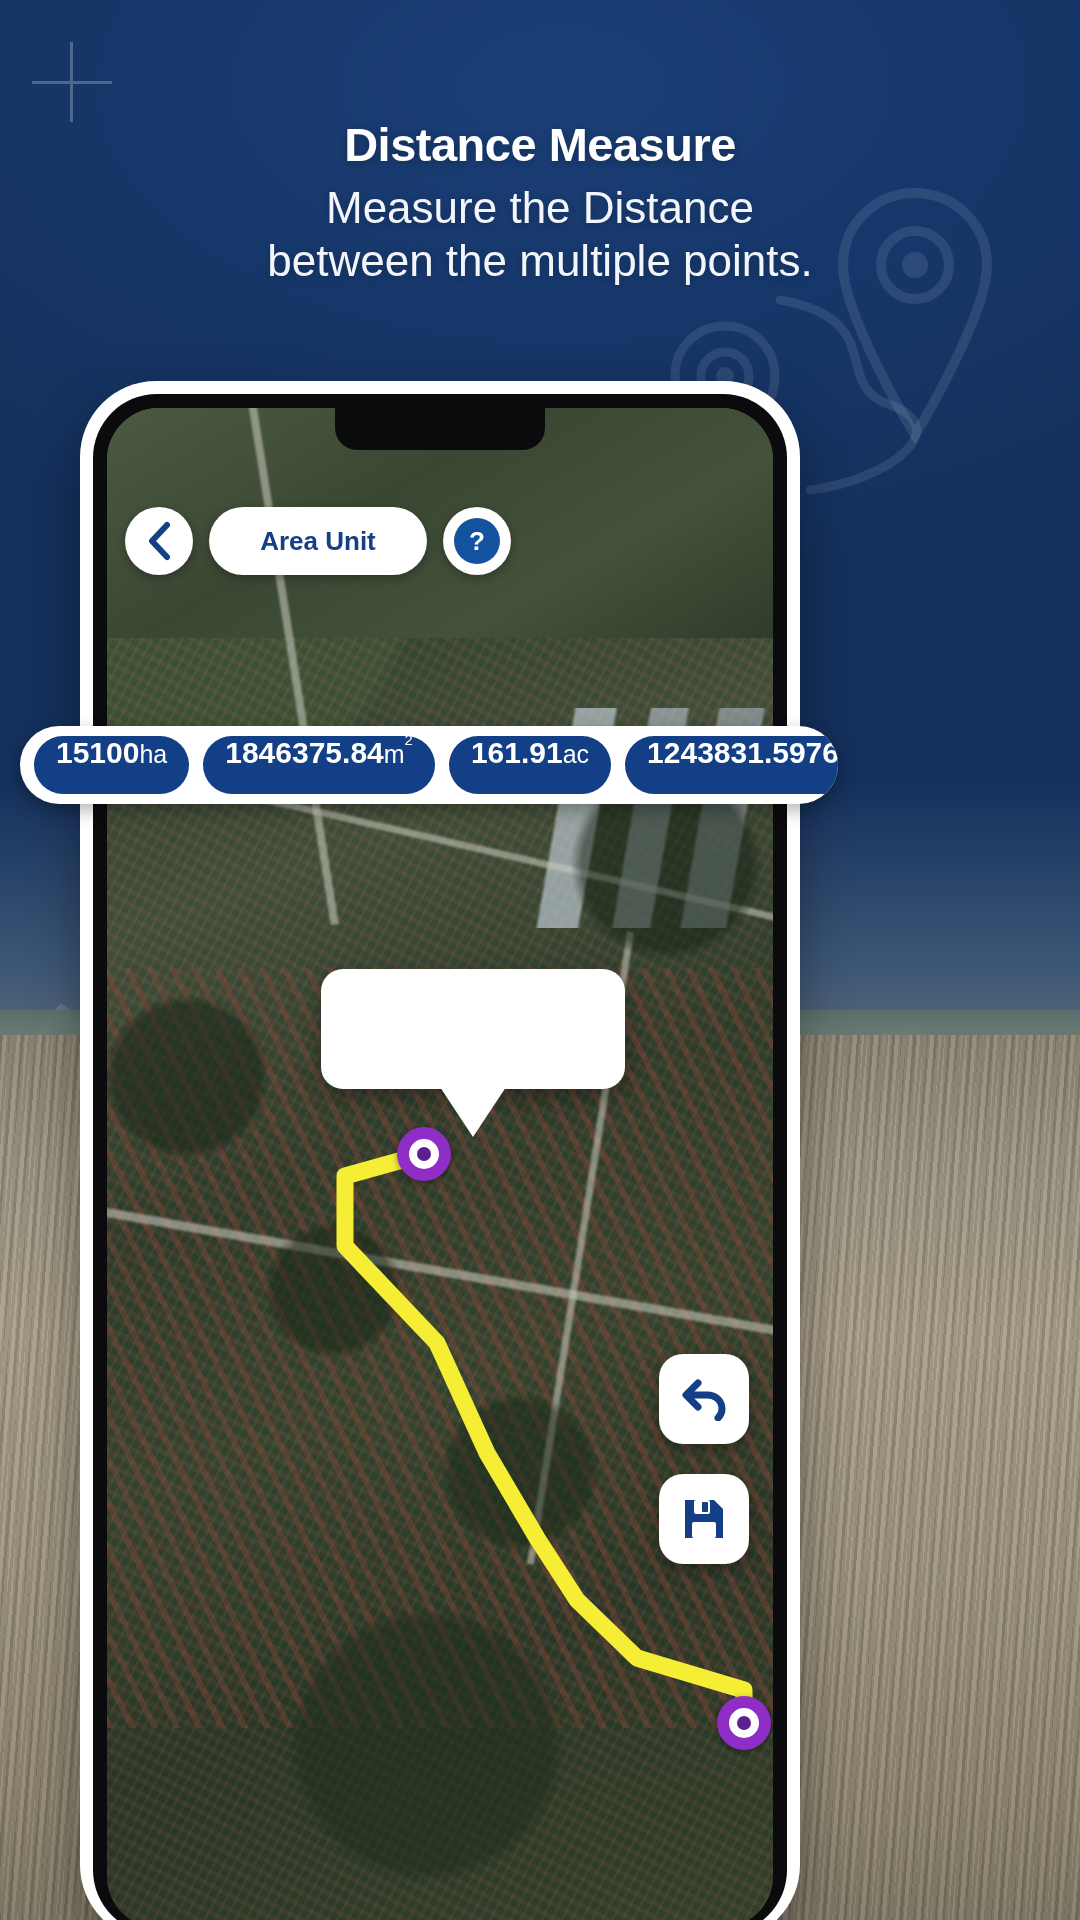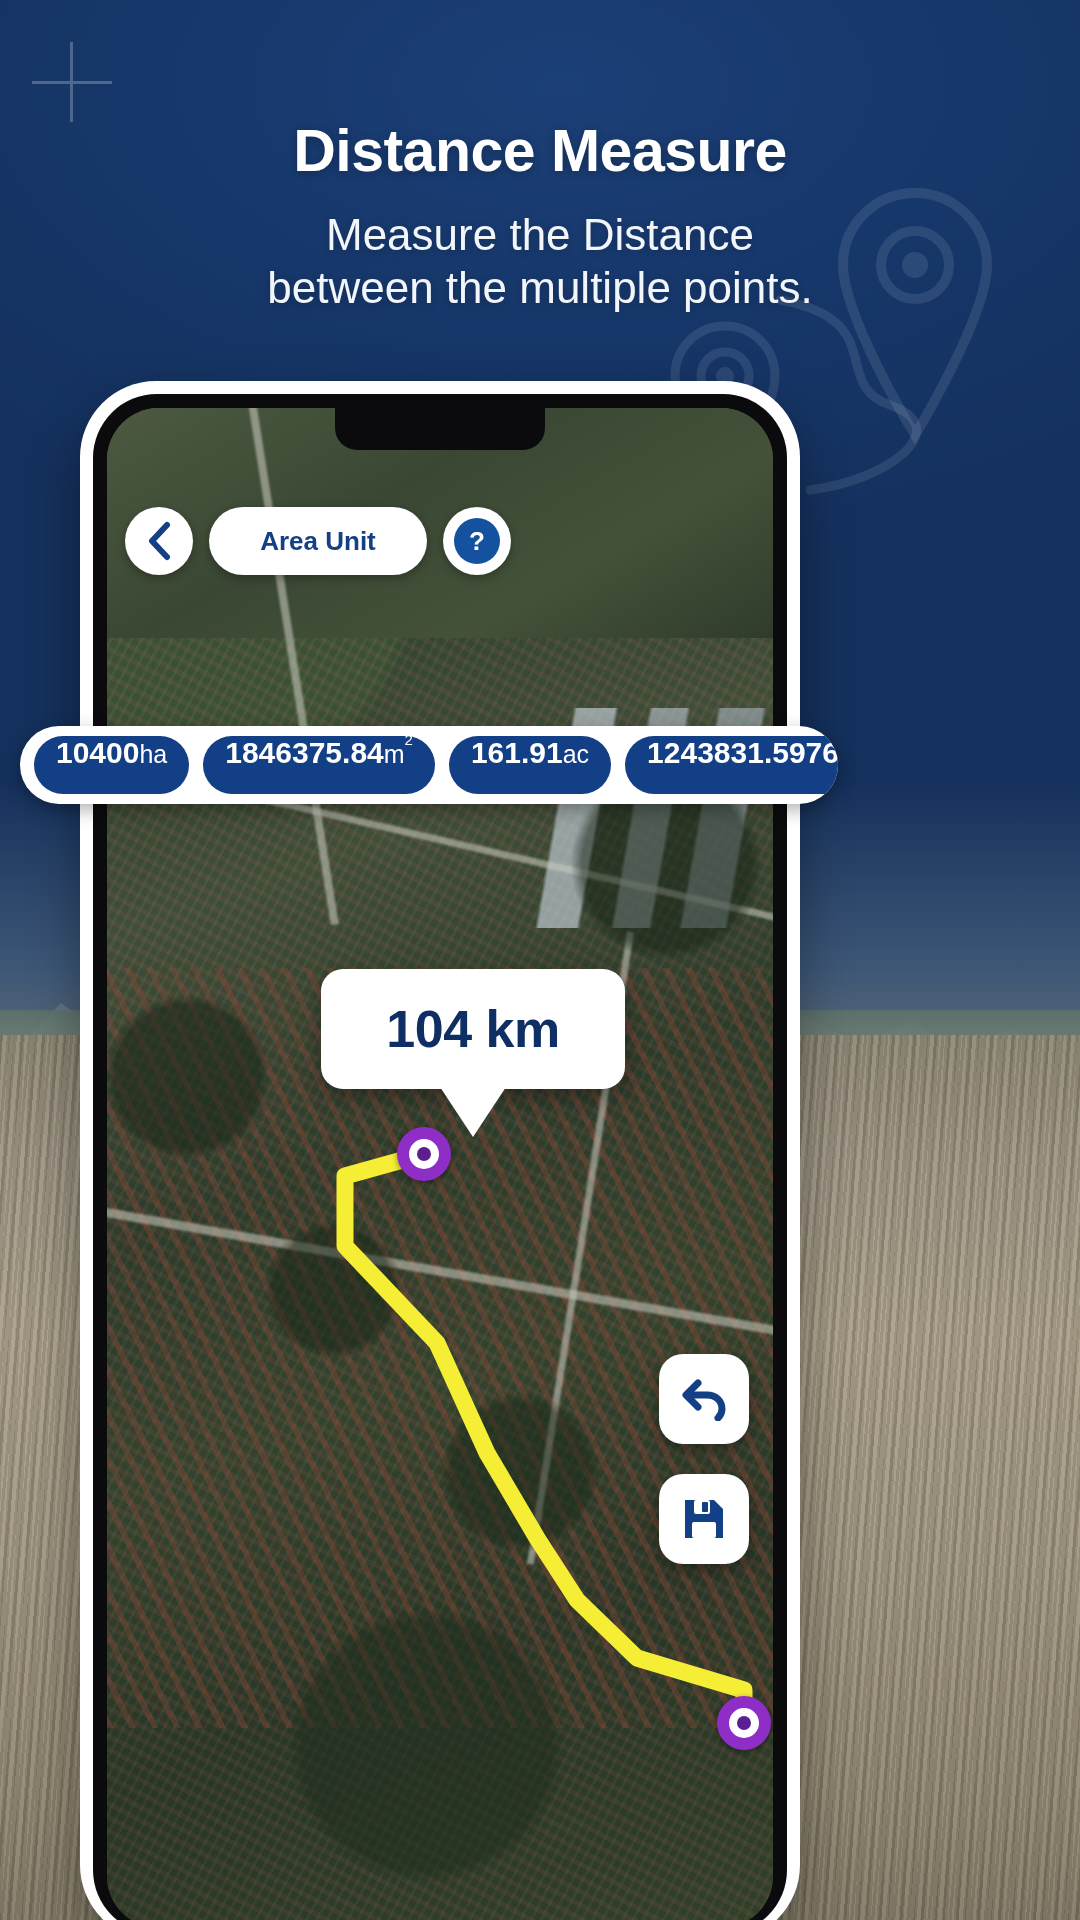--- a/index.html
+++ b/index.html
@@ -61,25 +61,25 @@
   .corner-mark:before, .corner-mark:after{
     content:""; position:absolute; background:#cfd9e8;
   }
   .corner-mark:before{ left:0; top:39px; width:80px; height:3px; }
   .corner-mark:after{ left:38px; top:0; width:3px; height:80px; }
 
   
   .hero{ position:absolute; left:0; top:0; width:1080px; text-align:center; }
   .hero-title{
     margin-top:117px;
-    font-size:59px; font-weight:700; color:#ffffff; letter-spacing:-0.5px;
+    font-size:47px; font-weight:700; color:#ffffff; letter-spacing:-0.5px;
     text-shadow:0 2px 10px rgba(0,0,0,.25);
   }
   .hero-sub{
-    margin-top:24px;
+    margin-top:10px;
     font-size:44px; font-weight:400; color:#f2f5fa; line-height:1.2;
     text-shadow:0 2px 8px rgba(0,0,0,.2);
   }
 
   
   .phone{
     position:absolute; left:80px; top:381px; width:720px; height:1560px;
     background:#ffffff;
     border-radius:76px;
     box-shadow:0 18px 50px rgba(0,0,0,.35);
@@ -307,21 +307,20 @@
       </svg>
 
       <div class="vertex vertex-a">
         <div class="ring"></div>
       </div>
       <div class="vertex vertex-b">
         <div class="ring"></div>
       </div>
 
       <div class="callout">
-        <span class="callout-text">104 km</span>
         <span class="callout-tail"></span>
       </div>
 
       <div class="toolbar">
         <div class="circle-btn">
           <svg class="back-chevron" width="26" height="40" viewBox="0 0 26 40">
             <path d="M21 4 L6 20 L21 36" fill="none" stroke="#154184" stroke-width="6" stroke-linecap="round" stroke-linejoin="round"></path>
           </svg>
         </div>
         <div class="pill-btn pill-area">Area Unit</div>
@@ -344,21 +343,21 @@
           <rect x="22" y="7" width="6" height="10" rx="1" fill="#123f86"></rect>
         </svg>
       </div>
 
     </div>
   </div>
 </div>
 
 <div class="units-strip">
   <div class="unit-chip">
-    <span class="unit-val">10400</span>
+    <span class="unit-val">15100</span>
     <span class="unit-suffix">
       <span>ha</span><sup></sup>
     </span>
   </div>
   <div class="unit-chip">
     <span class="unit-val">1846375.84</span>
     <span class="unit-suffix">
       <span>m</span><sup>2</sup>
     </span>
   </div>

